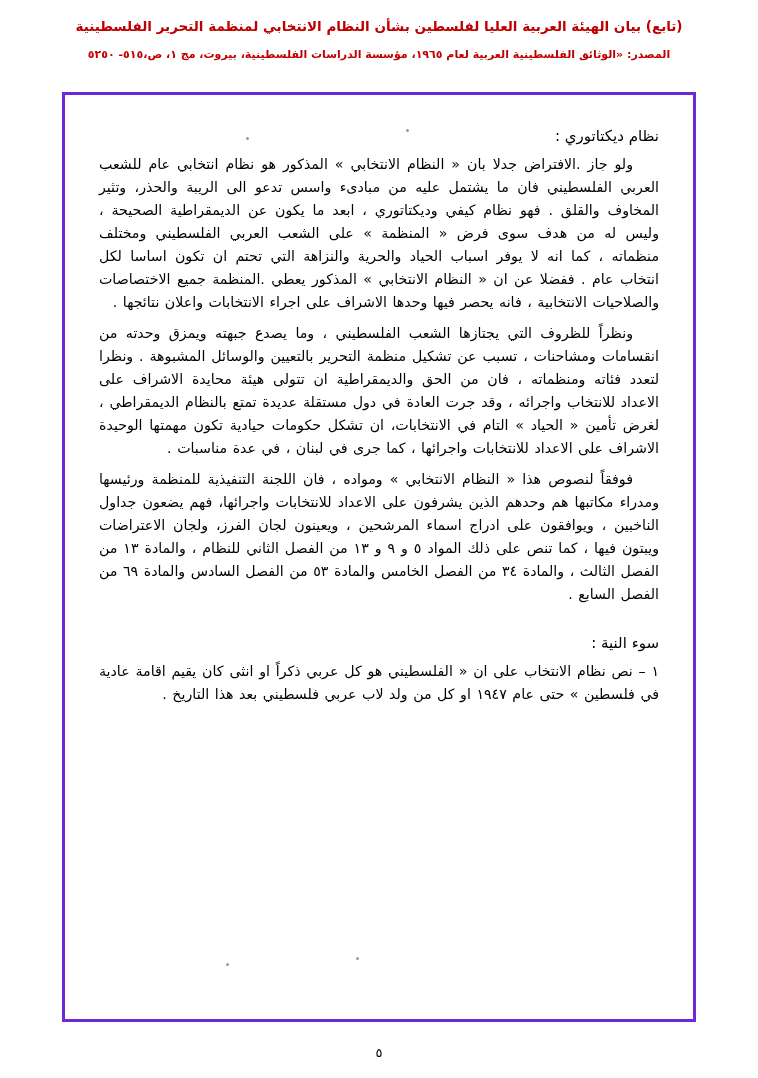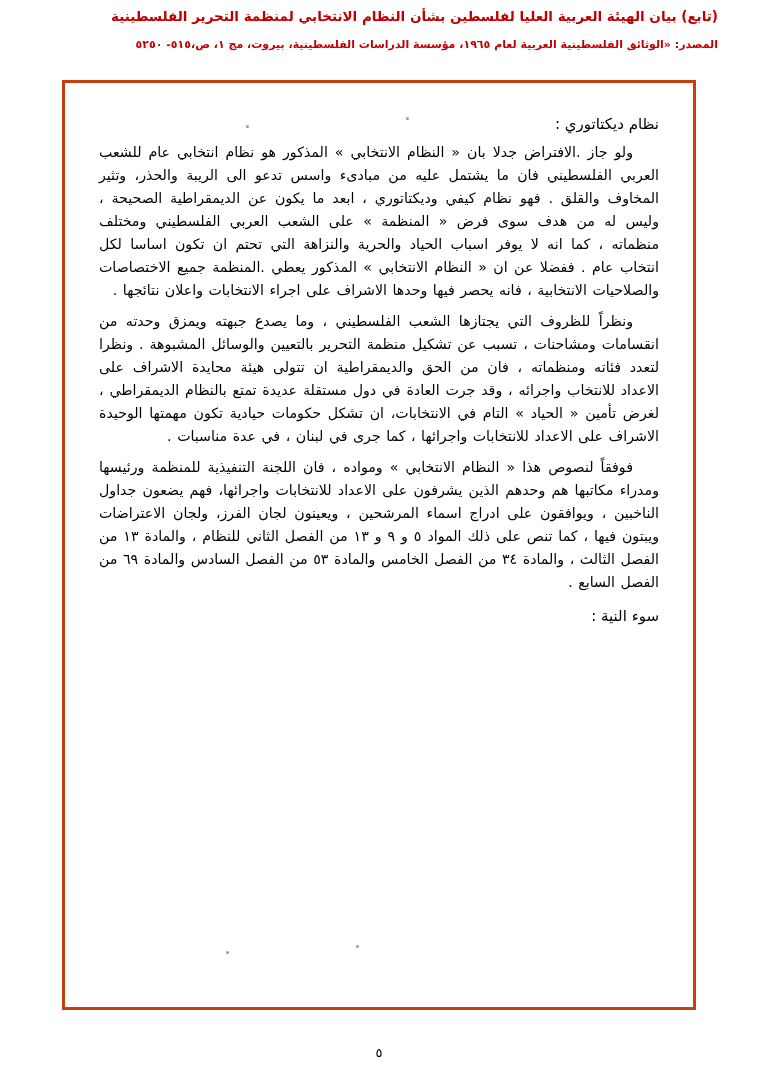--- a/index.html
+++ b/index.html
@@ -15,45 +15,46 @@
     position: relative;
     overflow: hidden;
   }
   .page {
     width: 758px;
     height: 1078px;
     position: relative;
     box-sizing: border-box;
   }
   .header-block {
-    padding: 6px 40px 0 40px;
+    padding: 16px 40px 0 40px;
+    text-align: center;
   }
   .doc-title {
     color: #c00000;
     font-weight: bold;
     font-size: 13.5px;
     line-height: 1.55;
     direction: rtl;
     letter-spacing: 0px;
   }
   .doc-source {
     color: #c00000;
     font-weight: bold;
     font-size: 11px;
     line-height: 1.6;
     direction: rtl;
     margin-top: 9px;
   }
   .frame {
     position: absolute;
-    top: 80px;
+    top: 92px;
     right: 62px;
     left: 62px;
     height: 930px;
-    border: 3px solid #c2410c;
+    border: 3px solid #6d28d9;
     box-sizing: border-box;
     background: #ffffff;
   }
   .frame-inner {
     position: absolute;
     inset: 0;
     padding: 26px 34px 20px 34px;
     box-sizing: border-box;
     direction: rtl;
   }
@@ -71,21 +72,21 @@
     text-align: justify;
     text-align-last: right;
     direction: rtl;
     margin: 8px 0 3px 0;
     word-spacing: 1px;
   }
   .para.indent {
     text-indent: 26px;
   }
   .heading-gap {
-    margin-top: 13px;
+    margin-top: 28px;
   }
   .dot-marks {
     position: absolute;
     width: 100%;
     height: 100%;
     pointer-events: none;
   }
   .dot {
     position: absolute;
     width: 3px;
@@ -124,19 +125,20 @@
       </div>
 
       <div class="section-heading">نظام ديكتاتوري :</div>
 
       <p class="para indent">ولو جاز .الافتراض جدلا بان « النظام الانتخابي » المذكور هو نظام انتخابي عام للشعب العربي الفلسطيني فان ما يشتمل عليه من مبادىء واسس تدعو الى الريبة والحذر، وتثير المخاوف والقلق . فهو نظام كيفي وديكتاتوري ، ابعد ما يكون عن الديمقراطية الصحيحة ، وليس له من هدف سوى فرض « المنظمة » على الشعب العربي الفلسطيني ومختلف منظماته ، كما انه لا يوفر اسباب الحياد والحرية والنزاهة التي تحتم ان تكون اساسا لكل انتخاب عام . ففضلا عن ان « النظام الانتخابي » المذكور يعطي .المنظمة جميع الاختصاصات والصلاحيات الانتخابية ، فانه يحصر فيها وحدها الاشراف على اجراء الانتخابات واعلان نتائجها .</p>
       <p class="para indent">ونظراً للظروف التي يجتازها الشعب الفلسطيني ، وما يصدع جبهته ويمزق وحدته من انقسامات ومشاحنات ، تسبب عن تشكيل منظمة التحرير بالتعيين والوسائل المشبوهة . ونظرا لتعدد فئاته ومنظماته ، فان من الحق والديمقراطية ان تتولى هيئة محايدة الاشراف على الاعداد للانتخاب واجرائه ، وقد جرت العادة في دول مستقلة عديدة تمتع بالنظام الديمقراطي ، لغرض تأمين « الحياد » التام في الانتخابات، ان تشكل حكومات حيادية تكون مهمتها الوحيدة الاشراف على الاعداد للانتخابات واجرائها ، كما جرى في لبنان ، في عدة مناسبات .</p>
       <p class="para indent">فوفقاً لنصوص هذا « النظام الانتخابي » ومواده ، فان اللجنة التنفيذية للمنظمة ورئيسها ومدراء مكاتبها هم وحدهم الذين يشرفون على الاعداد للانتخابات واجرائها، فهم يضعون جداول الناخبين ، ويوافقون على ادراج اسماء المرشحين ، ويعينون لجان الفرز، ولجان الاعتراضات ويبتون فيها ، كما تنص على ذلك المواد ٥ و ٩ و ١٣ من الفصل الثاني للنظام ، والمادة ١٣ من الفصل الثالث ، والمادة ٣٤ من الفصل الخامس والمادة ٥٣ من الفصل السادس والمادة ٦٩ من الفصل السابع .</p>
 
       <div class="section-heading heading-gap">سوء النية :</div>
 
+      <p class="para">١ – نص نظام الانتخاب على ان « الفلسطيني هو كل عربي ذكراً او انثى كان يقيم اقامة عادية في فلسطين » حتى عام ١٩٤٧ او كل من ولد لاب عربي فلسطيني بعد هذا التاريخ .</p>
 
     </div>
   </div>
 
   <div class="page-number">٥</div>
 
 </div>
 
 </body></html>

